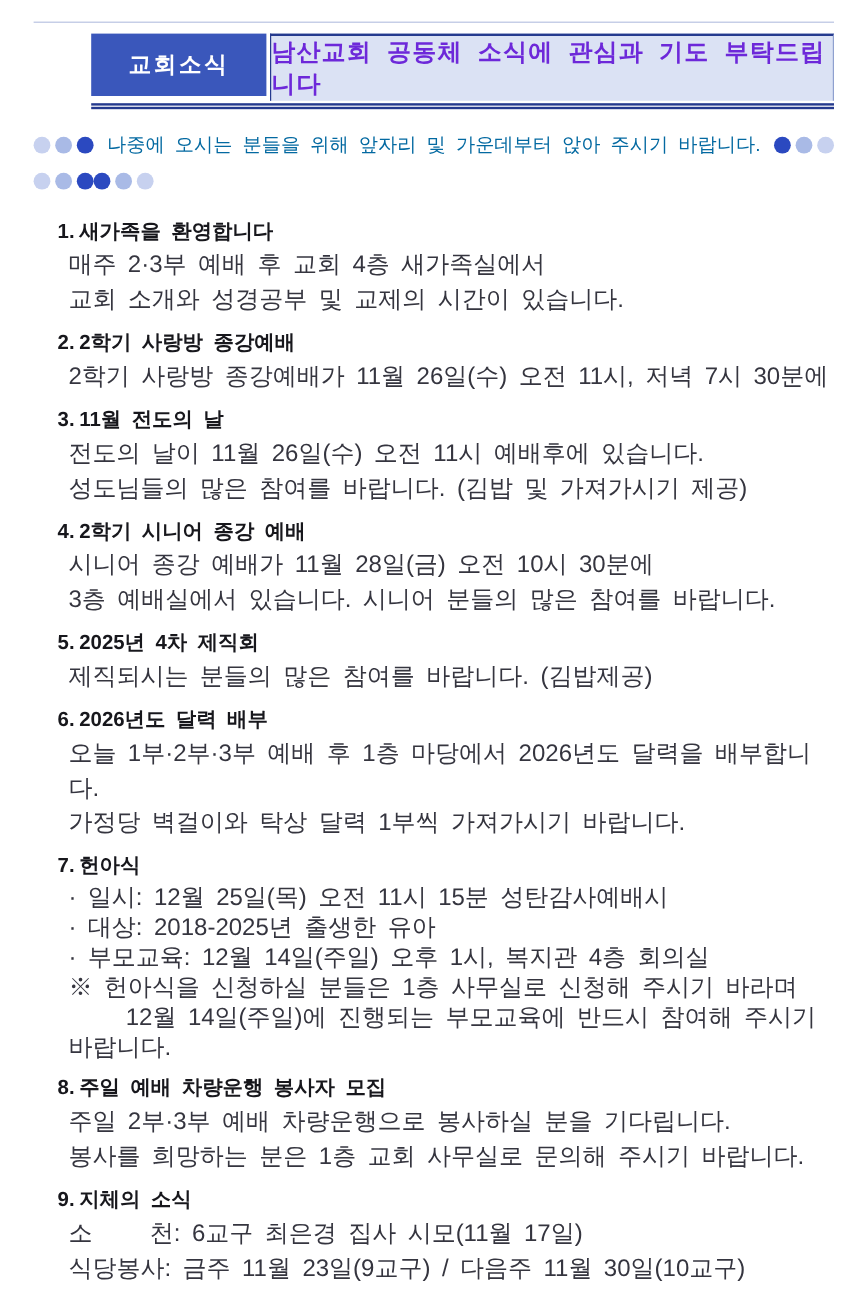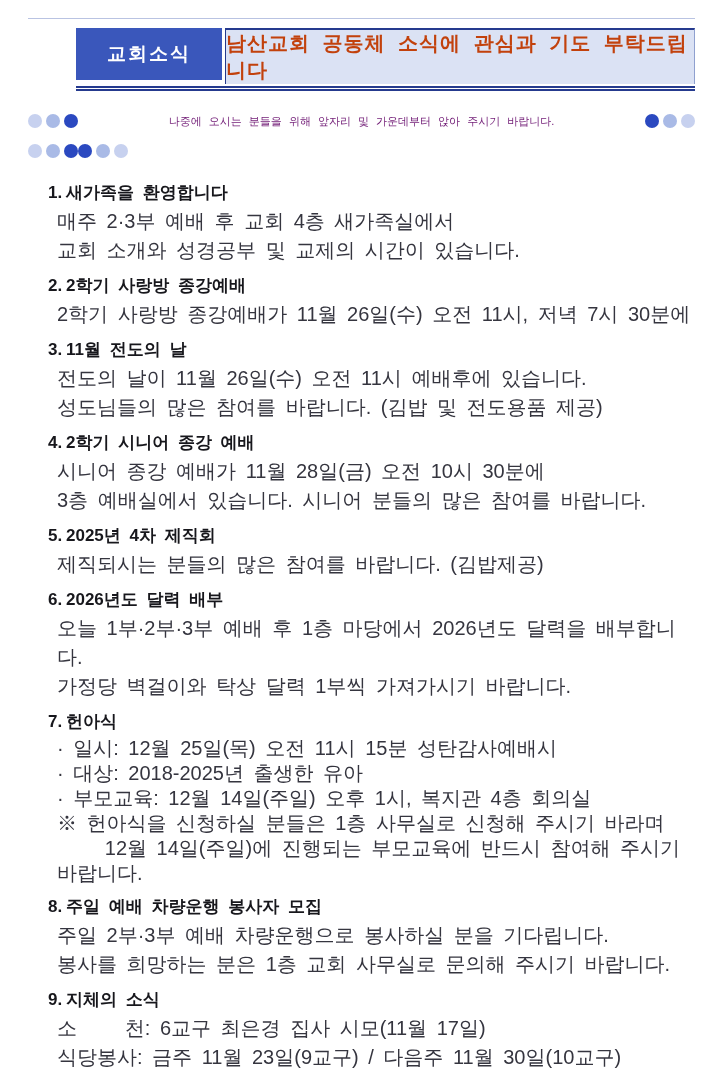--- a/index.html
+++ b/index.html
@@ -15,34 +15,34 @@
   
   .header { display:flex; align-items:stretch; border-bottom:5px double #253a8e;margin-left:48px; }
   .tag-box {
     width:146px; height:52px; background:#3a57bb; color:#ffffff;
     font-weight:bold; font-size:19px; letter-spacing:2px;
     display:flex; align-items:center; justify-content:center;
   }
   .title-box {
     flex:1; margin-left:3px; margin-bottom:2px;
     background:#dbe2f4; border-top:2px solid #253a8e; border-left:1px solid #253a8e; border-right:1px solid #8fa0cf;
-    color:#c2410c; font-weight:bold; font-size:20px; letter-spacing:1px; word-spacing:6px;
+    color:#6d28d9; font-weight:bold; font-size:20px; letter-spacing:1px; word-spacing:6px;
     display:flex; align-items:center; justify-content:center;
   }
 
   
   .notices { margin-top:15px; }
   .notice-row { display:flex; align-items:center; height:30px; }
   .dots { display:flex; gap:4px; flex:0 0 auto; }
   .dot { width:14px; height:14px; border-radius:50%; }
   .dot-dark  { background:#2b49c0; }
   .dot-mid   { background:#a9bae6; }
   .dot-light { background:#c7d1ef; }
   .notice-text {
-    flex:1; text-align:center; color:#701a75; font-size:11px; word-spacing:4px;
+    flex:1; text-align:center; color:#0369a1; font-size:16px; word-spacing:4px;
     white-space:pre-wrap;
   }
 
   
   .items { margin-top:12px; padding-left:20px; }
   .item { margin-bottom:6px; }
   .item-head {
     display:flex; font-weight:bold; color:#17171c;
     font-size:17px; line-height:29px; word-spacing:4px; white-space:pre-wrap;
   }
@@ -121,21 +121,21 @@
       </div>
     </div>
 
     <div class="item">
       <div class="item-head">
         <span class="item-num">3.</span>
         <span>11월 전도의 날</span>
       </div>
       <div class="item-body">
         <div class="line">전도의 날이 11월 26일(수) 오전 11시 예배후에 있습니다.</div>
-        <div class="line">성도님들의 많은 참여를 바랍니다. (김밥 및 전도용품 제공)</div>
+        <div class="line">성도님들의 많은 참여를 바랍니다. (김밥 및 가져가시기 제공)</div>
       </div>
     </div>
 
     <div class="item">
       <div class="item-head">
         <span class="item-num">4.</span>
         <span>2학기 시니어 종강 예배</span>
       </div>
       <div class="item-body">
         <div class="line">시니어 종강 예배가 11월 28일(금) 오전 10시 30분에</div>

